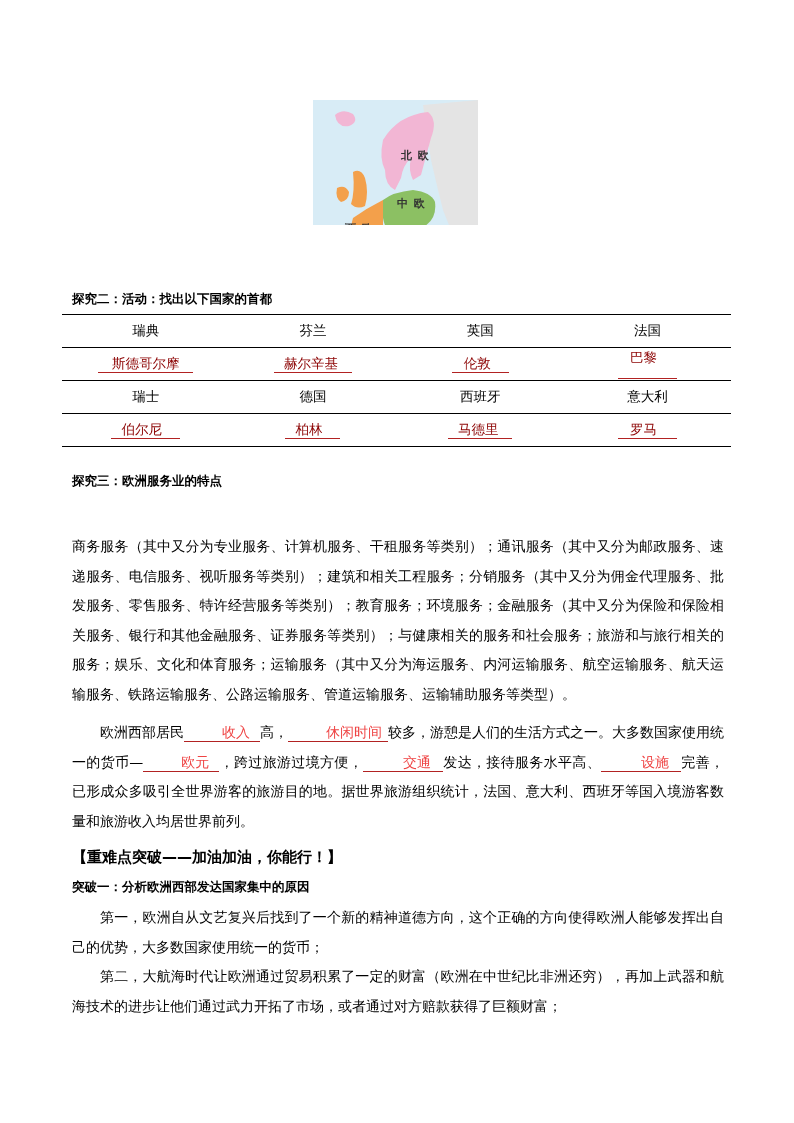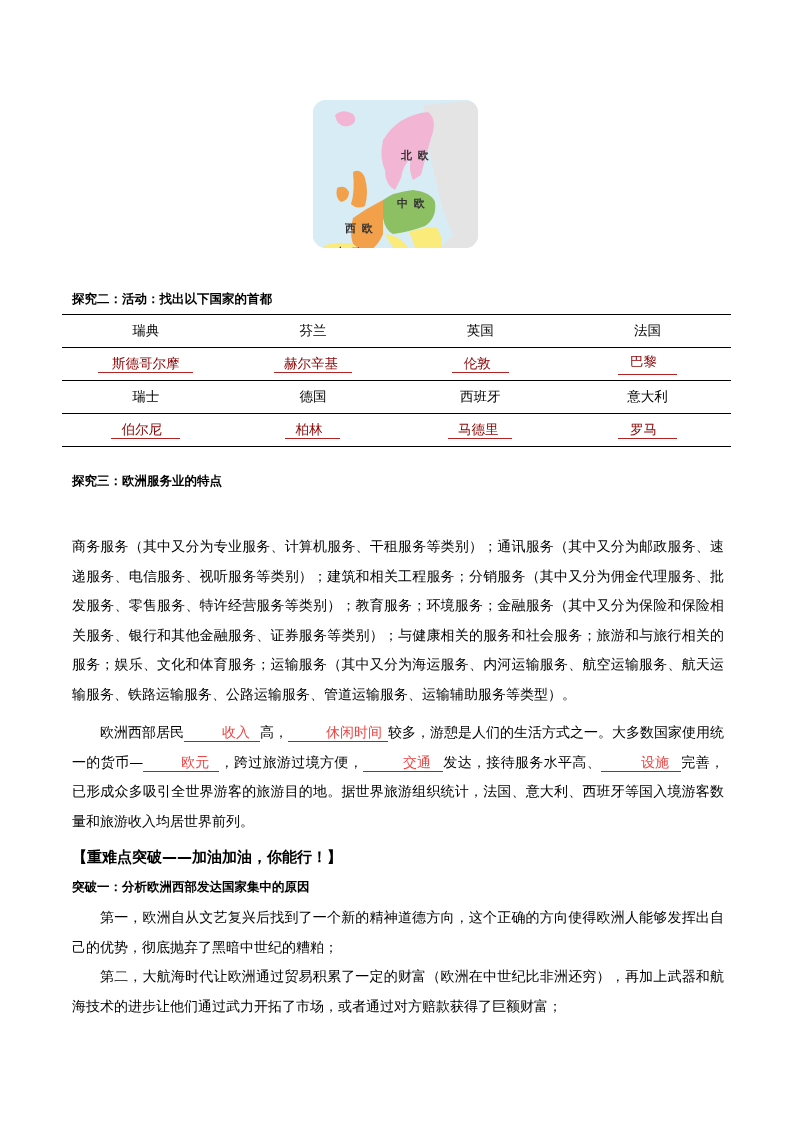--- a/index.html
+++ b/index.html
@@ -1,21 +1,21 @@
 <!DOCTYPE html>
 <html><head>
 <meta charset="utf-8">
 <style>
   html, body { margin:0; padding:0; background:#ffffff; }
   body { width:794px; height:1123px; position:relative; overflow:hidden;
          font-family: "DejaVu Sans", "Liberation Sans", sans-serif; color:#000; }
   .page { position:absolute; left:0; top:0; width:794px; height:1123px; }
 
   
-  .map { position:absolute; left:313px; top:100px; width:165px; height:148px; background:#d8ecf6; overflow:hidden;border-radius:13px; }
+  .map { position:absolute; left:313px; top:100px; width:165px; height:125px; background:#d8ecf6; overflow:hidden; }
   .map svg { width:165px; height:178px; display:block; }
   .map-label { position:absolute; font-size:11px; font-weight:bold; color:#333; letter-spacing:1px; }
 
   
   .h-sub { position:absolute; left:72px; font-size:12.5px; font-weight:bold; white-space:nowrap; }
   .h-main { position:absolute; left:72px; font-size:15px; font-weight:bold; white-space:nowrap; }
 
   
   .cap-table { position:absolute; left:62px; top:314px; width:669px; border-collapse:collapse;font-family:Liberation Serif, serif; }
   .cap-table td { height:32px; padding:0; text-align:center; font-size:13.5px; border-top:1.5px solid #000; border-bottom:1.5px solid #000; vertical-align:middle; width:25%; }
@@ -65,21 +65,21 @@
         <tr>
       <td>瑞典</td>
       <td>芬兰</td>
       <td>英国</td>
       <td>法国</td>
     </tr>
     <tr>
       <td><span class="ans" style="padding:0 14px 0 14px;">斯德哥尔摩</span></td>
       <td><span class="ans" style="padding:0 14px 0 10px;">赫尔辛基</span></td>
       <td><span class="ans" style="padding:0 18px 0 12px;">伦敦</span></td>
-      <td><span class="ans" style="padding:0 20px 4px 12px;">巴黎</span></td>
+      <td><span class="ans" style="padding:0 20px 12px 12px;">巴黎</span></td>
     </tr>
     <tr>
       <td>瑞士</td>
       <td>德国</td>
       <td>西班牙</td>
       <td>意大利</td>
     </tr>
     <tr>
       <td><span class="ans" style="padding:0 18px 0 10px;">伯尔尼</span></td>
       <td><span class="ans" style="padding:0 18px 0 10px;text-align:center;">柏林</span></td>
@@ -92,16 +92,16 @@
   <div class="h-sub" style="top:473px;">探究三：欧洲服务业的特点</div>
 
 
   <div class="para" style="top:532px;">商务服务（其中又分为专业服务、计算机服务、干租服务等类别）；通讯服务（其中又分为邮政服务、速递服务、电信服务、视听服务等类别）；建筑和相关工程服务；分销服务（其中又分为佣金代理服务、批发服务、零售服务、特许经营服务等类别）；教育服务；环境服务；金融服务（其中又分为保险和保险相关服务、银行和其他金融服务、证券服务等类别）；与健康相关的服务和社会服务；旅游和与旅行相关的服务；娱乐、文化和体育服务；运输服务（其中又分为海运服务、内河运输服务、航空运输服务、航天运输服务、铁路运输服务、公路运输服务、管道运输服务、运输辅助服务等类型）。</div>
 
   <div class="para indent" style="top:718px;"><span>欧洲西部居民</span><span class="blank" style="padding:0 10px;">收入</span><span>高，</span><span class="blank" style="padding:0 6px 0 10px;">休闲时间</span><span>较多，游憩是人们的生活方式之一。大多数国家使用统一的货币—</span><span class="blank" style="padding:0 10px;">欧元</span><span>，跨过旅游过境方便，</span><span class="blank" style="padding:0 12px;">交通</span><span>发达，接待服务水平高、</span><span class="blank" style="padding:0 12px;">设施</span><span>完善，已形成众多吸引全世界游客的旅游目的地。据世界旅游组织统计，法国、意大利、西班牙等国入境游客数量和旅游收入均居世界前列。</span></div>
 
   <div class="h-main" style="top:848px;">【重难点突破——加油加油，你能行！】</div>
   <div class="h-sub" style="top:879px;">突破一：分析欧洲西部发达国家集中的原因</div>
 
-  <div class="para indent" style="top:903px;">第一，欧洲自从文艺复兴后找到了一个新的精神道德方向，这个正确的方向使得欧洲人能够发挥出自己的优势，彻底抛弃了黑暗中世纪的糟粕；</div>
+  <div class="para indent" style="top:903px;">第一，欧洲自从文艺复兴后找到了一个新的精神道德方向，这个正确的方向使得欧洲人能够发挥出自己的优势，大多数国家使用统一的货币；</div>
   <div class="para indent" style="top:962px;">第二，大航海时代让欧洲通过贸易积累了一定的财富（欧洲在中世纪比非洲还穷），再加上武器和航海技术的进步让他们通过武力开拓了市场，或者通过对方赔款获得了巨额财富；</div>
 
 </div>
 
 </body></html>

